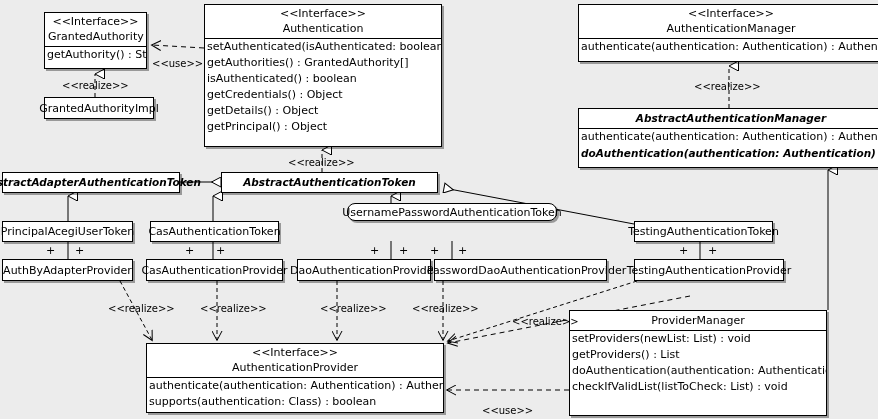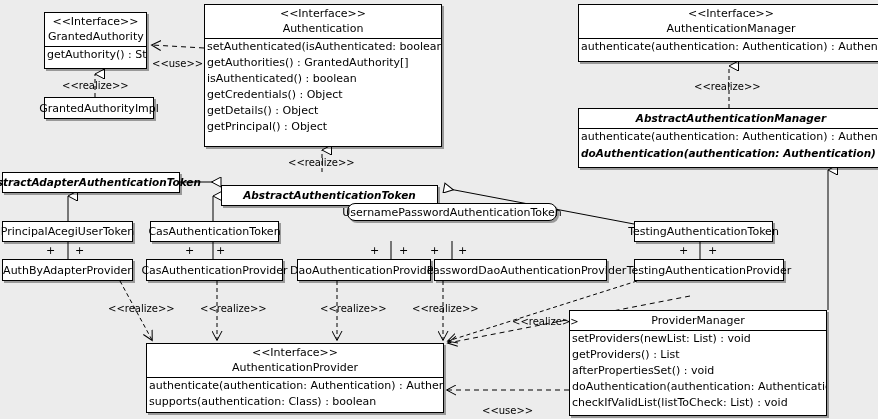--- a/index.html
+++ b/index.html
@@ -166,21 +166,21 @@
     <div class="compart">
       <div class="m">authenticate(authentication: Authentication) : Authentication</div>
       <div class="m ital">doAuthentication(authentication: Authentication) : Authentication</div>
     </div>
   </div>
 
   <div class="uml simple" style="left:2px;top:172px;width:178px;height:21px;">
     <div class="cname ital">AbstractAdapterAuthenticationToken</div>
   </div>
 
-  <div class="uml simple" style="left:221px;top:172px;width:217px;height:21px;margin-top:13px;">
+  <div class="uml simple" style="left:221px;top:172px;width:217px;height:21px;">
     <div class="cname ital">AbstractAuthenticationToken</div>
   </div>
 
   <div class="uml simple" style="left:2px;top:221px;width:131px;height:21px;">
     <div class="cname">PrincipalAcegiUserToken</div>
   </div>
 
   <div class="uml simple" style="left:150px;top:221px;width:129px;height:21px;">
     <div class="cname">CasAuthenticationToken</div>
   </div>
@@ -224,21 +224,20 @@
     </div>
   </div>
 
   <div class="uml" style="left:569px;top:310px;width:258px;height:106px;">
     <div class="hdr" style="padding-top:2px;">
       <div class="cname">ProviderManager</div>
     </div>
     <div class="compart">
       <div class="m">setProviders(newList: List) : void</div>
       <div class="m">getProviders() : List</div>
-      <div class="m">afterPropertiesSet() : void</div>
       <div class="m">doAuthentication(authentication: Authentication) : Authentication</div>
       <div class="m">checkIfValidList(listToCheck: List) : void</div>
     </div>
   </div>
 
   <div class="lbl" style="left:152px;top:58px;">&lt;&lt;use&gt;&gt;</div>
   <div class="lbl" style="left:62px;top:80px;">&lt;&lt;realize&gt;&gt;</div>
   <div class="lbl" style="left:288px;top:157px;">&lt;&lt;realize&gt;&gt;</div>
   <div class="lbl" style="left:694px;top:81px;">&lt;&lt;realize&gt;&gt;</div>
 

